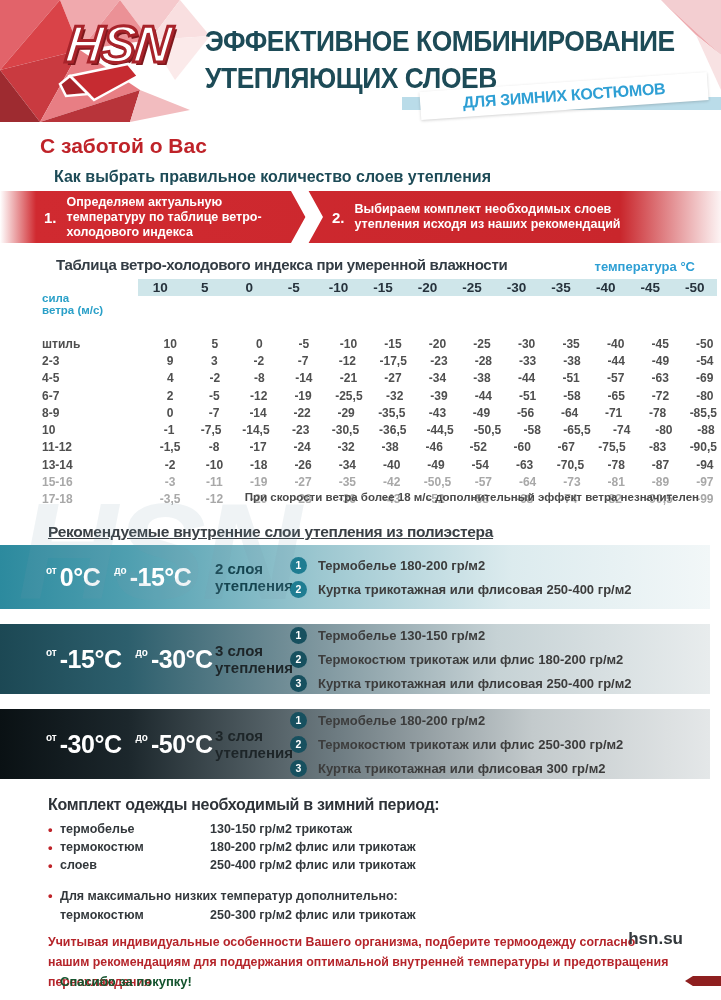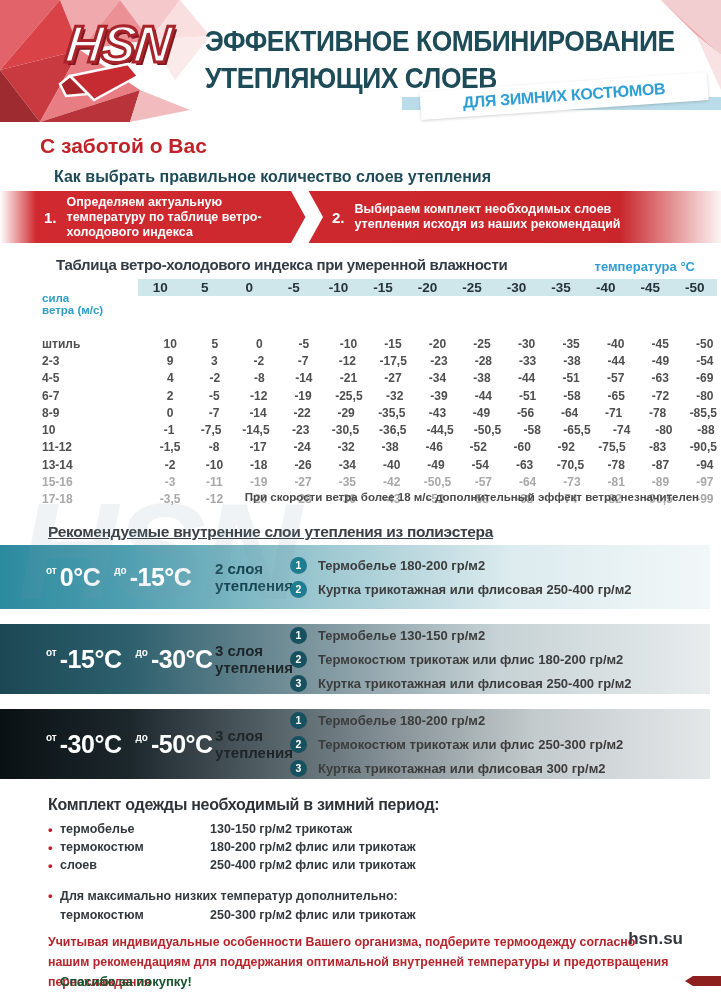--- a/index.html
+++ b/index.html
@@ -272,21 +272,21 @@
           <div class="tlabel">11-12</div>
           <div class="tcell">-1,5</div>
           <div class="tcell">-8</div>
           <div class="tcell">-17</div>
           <div class="tcell">-24</div>
           <div class="tcell">-32</div>
           <div class="tcell">-38</div>
           <div class="tcell">-46</div>
           <div class="tcell">-52</div>
           <div class="tcell">-60</div>
-          <div class="tcell">-92</div>
+          <div class="tcell">-67</div>
           <div class="tcell">-75,5</div>
           <div class="tcell">-83</div>
           <div class="tcell">-90,5</div>
         </div>
         <div class="trow">
           <div class="tlabel">13-14</div>
           <div class="tcell">-2</div>
           <div class="tcell">-10</div>
           <div class="tcell">-18</div>
           <div class="tcell">-26</div>

